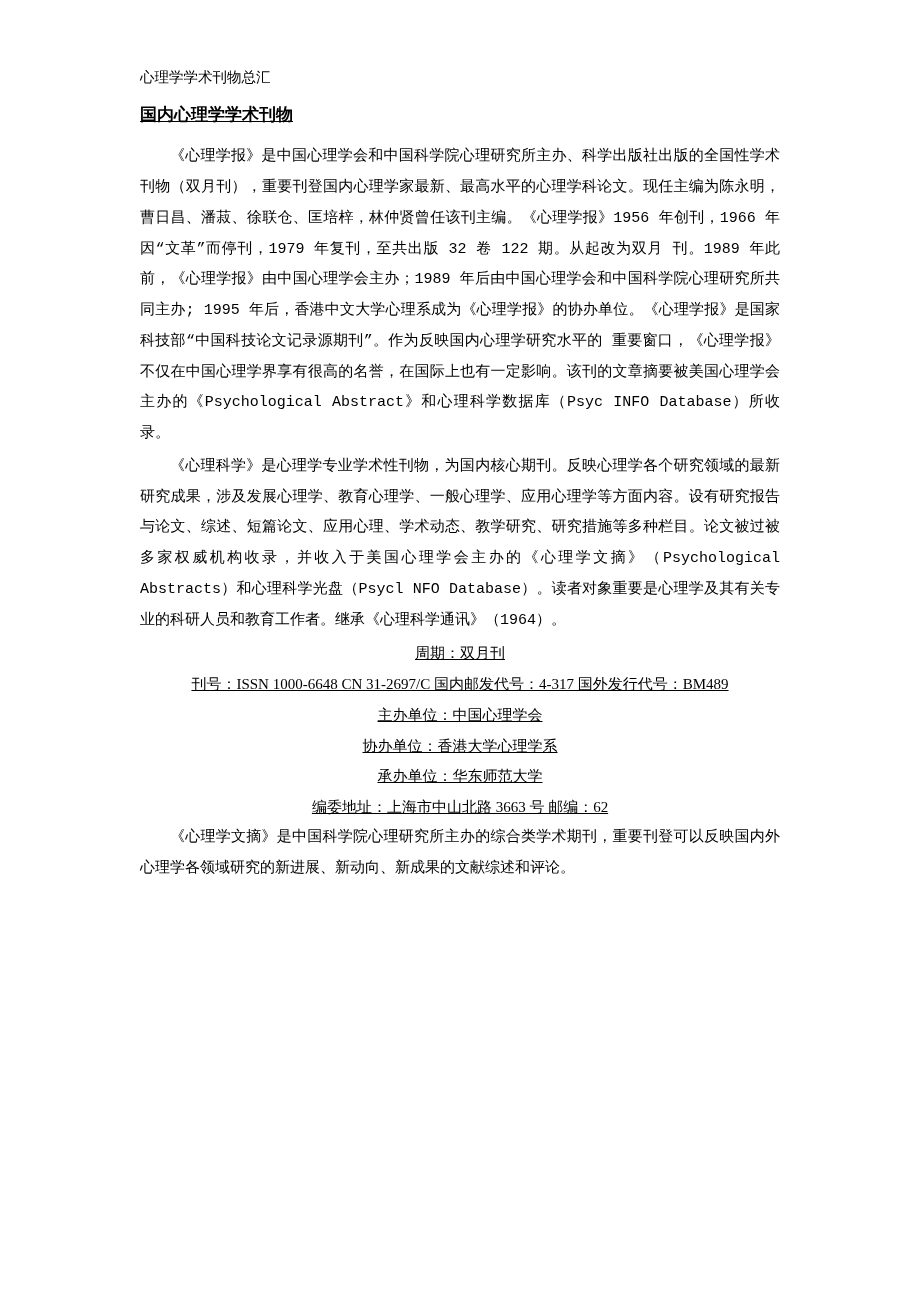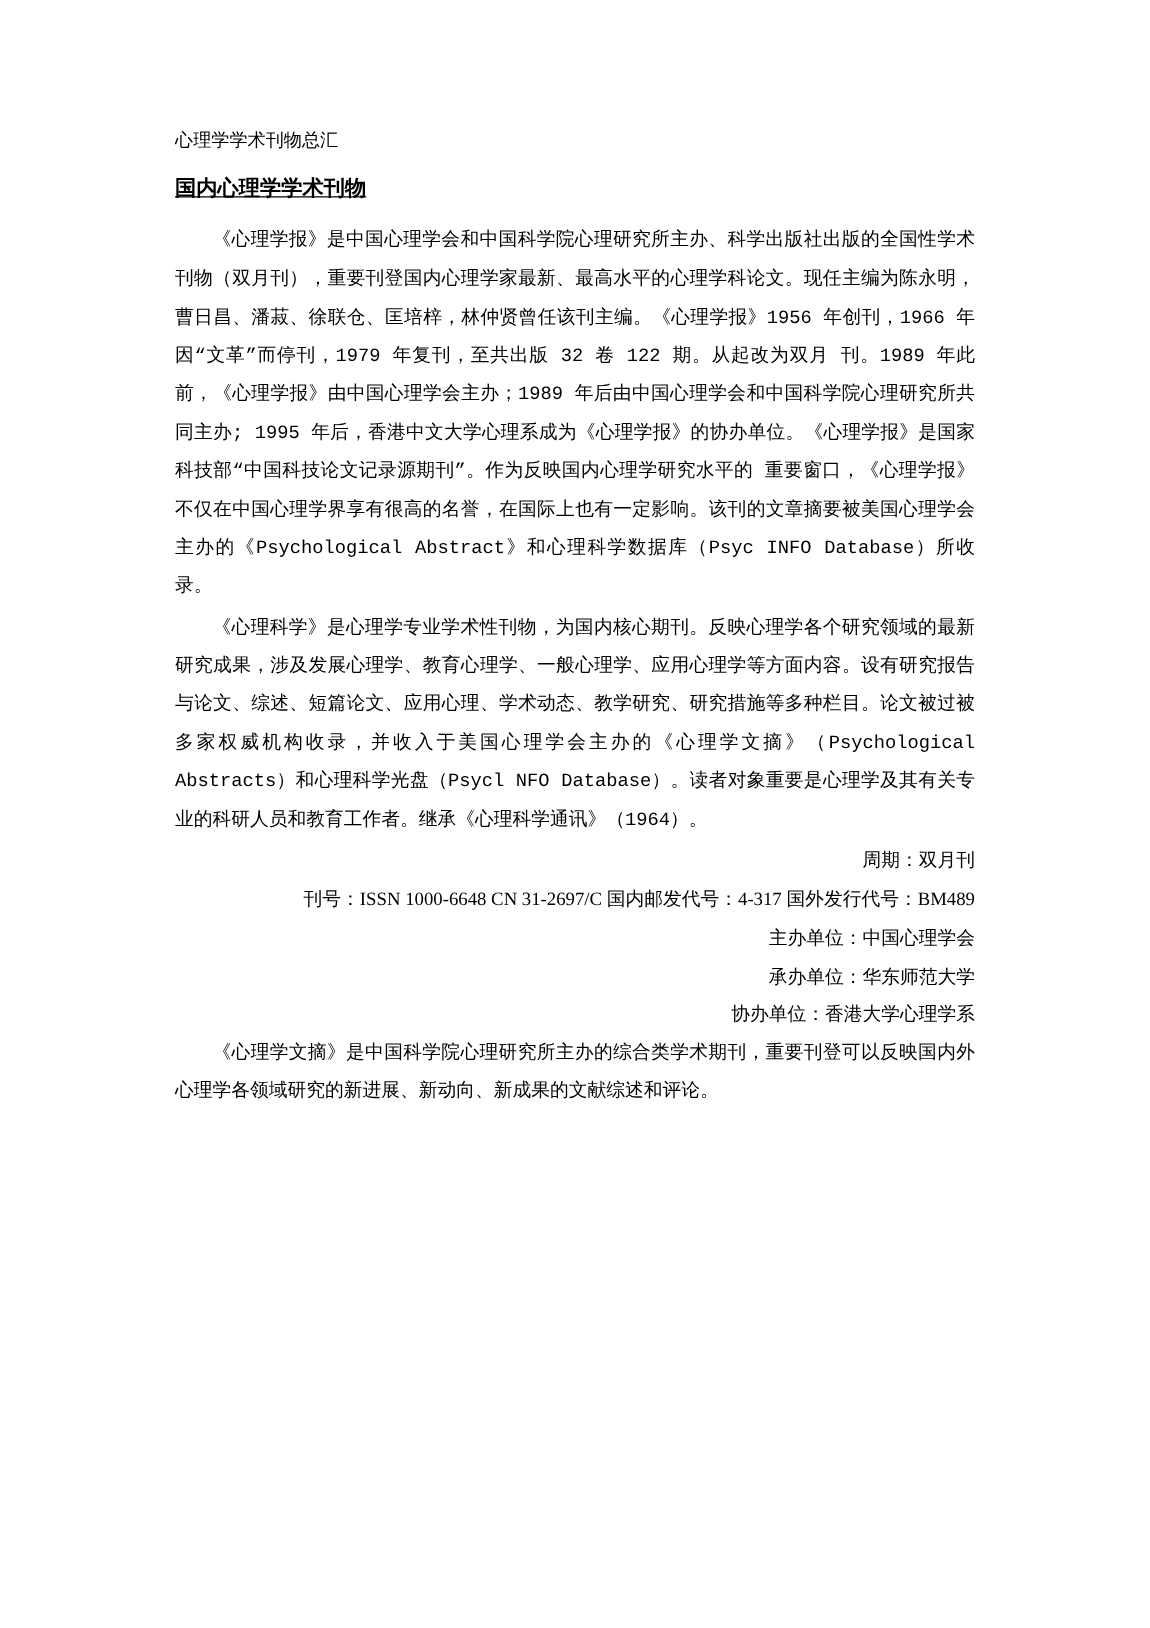--- a/index.html
+++ b/index.html
@@ -12,21 +12,21 @@
     height: 1302px;
     font-family: "Liberation Serif", "DejaVu Serif", serif;
     color: #000000;
     overflow: hidden;
   }
   .page {
     position: relative;
     width: 920px;
     height: 1302px;
     box-sizing: border-box;
-    padding: 102px 140px 40px 140px;
+    padding: 66px 140px 40px 140px;
   }
   .doc-header {
     font-size: 14.5px;
     line-height: 1.6;
     margin: 0 0 12px 0;
     font-family: "Liberation Serif", "DejaVu Serif", serif;
   }
   .section-title {
     font-size: 17px;
     font-weight: bold;
@@ -43,38 +43,40 @@
   }
   p.indent {
     text-indent: 2em;
     font-family: Liberation Mono, monospace;
   }
   .meta-line {
     font-size: 15px;
     line-height: 2.05;
     margin: 0;
     text-indent: 0;
-    text-align: right;
+    text-align: center;
+    text-decoration: underline;
   }
 </style>
 </head>
 <body>
 
 <div class="page">
 
   <div class="doc-header">心理学学术刊物总汇</div>
 
   <h1 class="section-title">国内心理学学术刊物</h1>
 
   <p class="body-para indent">《心理学报》是中国心理学会和中国科学院心理研究所主办、科学出版社出版的全国性学术刊物（双月刊），重要刊登国内心理学家最新、最高水平的心理学科论文。现任主编为陈永明，曹日昌、潘菽、徐联仓、匡培梓，林仲贤曾任该刊主编。《心理学报》1956 年创刊，1966 年因“文革”而停刊，1979 年复刊，至共出版 32 卷 122 期。从起改为双月 刊。1989 年此前，《心理学报》由中国心理学会主办；1989 年后由中国心理学会和中国科学院心理研究所共同主办; 1995 年后，香港中文大学心理系成为《心理学报》的协办单位。《心理学报》是国家科技部“中国科技论文记录源期刊”。作为反映国内心理学研究水平的 重要窗口，《心理学报》不仅在中国心理学界享有很高的名誉，在国际上也有一定影响。该刊的文章摘要被美国心理学会主办的《Psychological Abstract》和心理科学数据库（Psyc INFO Database）所收录。</p>
 
 
   <p class="body-para indent">《心理科学》是心理学专业学术性刊物，为国内核心期刊。反映心理学各个研究领域的最新研究成果，涉及发展心理学、教育心理学、一般心理学、应用心理学等方面内容。设有研究报告与论文、综述、短篇论文、应用心理、学术动态、教学研究、研究措施等多种栏目。论文被过被多家权威机构收录，并收入于美国心理学会主办的《心理学文摘》（Psychological Abstracts）和心理科学光盘（Psycl NFO Database）。读者对象重要是心理学及其有关专业的科研人员和教育工作者。继承《心理科学通讯》（1964）。</p>
 
   <p class="meta-line">周期：双月刊</p>
   <p class="meta-line">刊号：ISSN 1000-6648 CN 31-2697/C 国内邮发代号：4-317 国外发行代号：BM489</p>
   <p class="meta-line">主办单位：中国心理学会</p>
+  <p class="meta-line">协办单位：香港大学心理学系</p>
   <p class="meta-line">承办单位：华东师范大学</p>
-  <p class="meta-line">协办单位：香港大学心理学系</p>
+  <p class="meta-line">编委地址：上海市中山北路 3663 号 邮编：62</p>
 
   <p class="body-para indent">《心理学文摘》是中国科学院心理研究所主办的综合类学术期刊，重要刊登可以反映国内外心理学各领域研究的新进展、新动向、新成果的文献综述和评论。</p>
 
 </div>
 
 </body></html>

